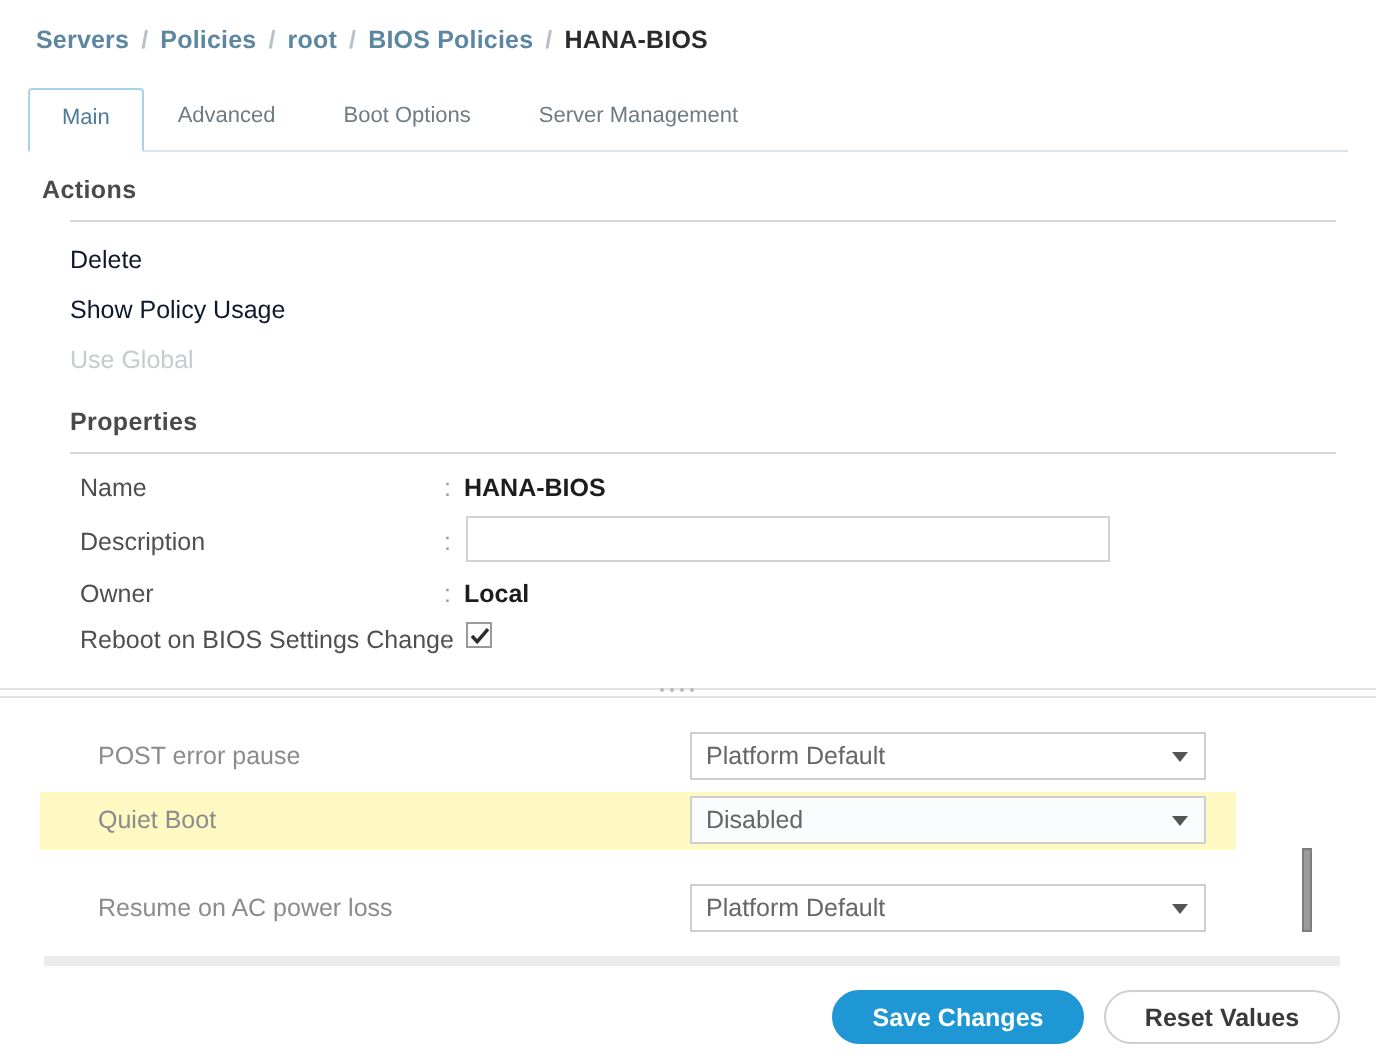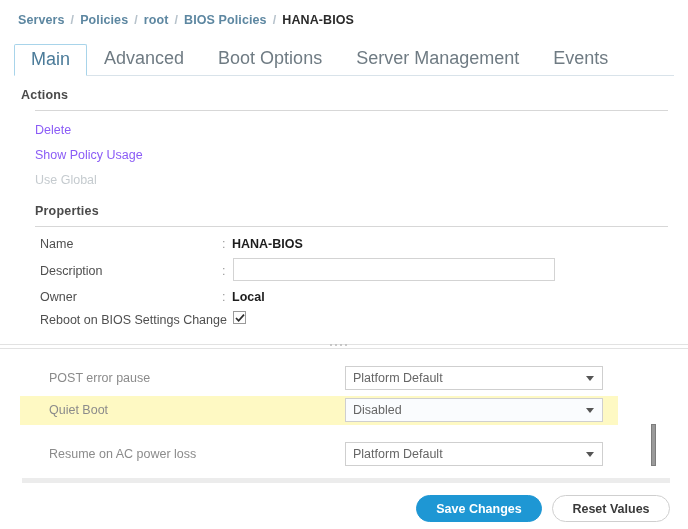--- a/index.html
+++ b/index.html
@@ -34,21 +34,21 @@
 
   
   .tabbar {
     position: absolute;
     left: 14px; top: 45px;
     width: 660px; height: 31px;
     display: flex; align-items: flex-end;
     border-bottom: 1px solid #d9e3ea;
   }
   .tab {
-    font-size: 18px;
+    font-size: 11px;
     color: #6f7b83;
     padding: 7px 16px 8px 16px;
     line-height: 15px;
     cursor: pointer;
     border: 1px solid transparent;
     background: transparent;
     position: relative;
     white-space: nowrap;
   }
   .tab.active {
@@ -71,21 +71,21 @@
   .rule {
     position: absolute;
     height: 1px;
     background: #d7d7d7;
   }
 
   
   .action-link {
     position: absolute;
     font-size: 12.5px;
-    color: #8b5cf6;
+    color: #0f172a;
     cursor: pointer;
     white-space: nowrap;
   }
   .action-link.disabled {
     color: #c5cbcf;
     cursor: default;
   }
 
   
   .prop-label {
@@ -252,21 +252,20 @@
     <span class="crumb-link">BIOS Policies</span>
     <span class="crumb-sep">/</span>
     <span class="crumb-current">HANA-BIOS</span>
   </div>
 
   <div class="tabbar">
     <div class="tab active">Main</div>
     <div class="tab">Advanced</div>
     <div class="tab">Boot Options</div>
     <div class="tab">Server Management</div>
-    <div class="tab">Events</div>
   </div>
 
   <div class="sec-title" style="left:21px; top:88px;">Actions</div>
   <div class="rule" style="left:35px; top:110px; width:633px;"></div>
 
   <div class="action-link" style="left:35px; top:123px;">Delete</div>
   <div class="action-link" style="left:35px; top:148px;">Show Policy Usage</div>
   <div class="action-link disabled" style="left:35px; top:173px;">Use Global</div>
 
   <div class="sec-title" style="left:35px; top:204px;">Properties</div>

